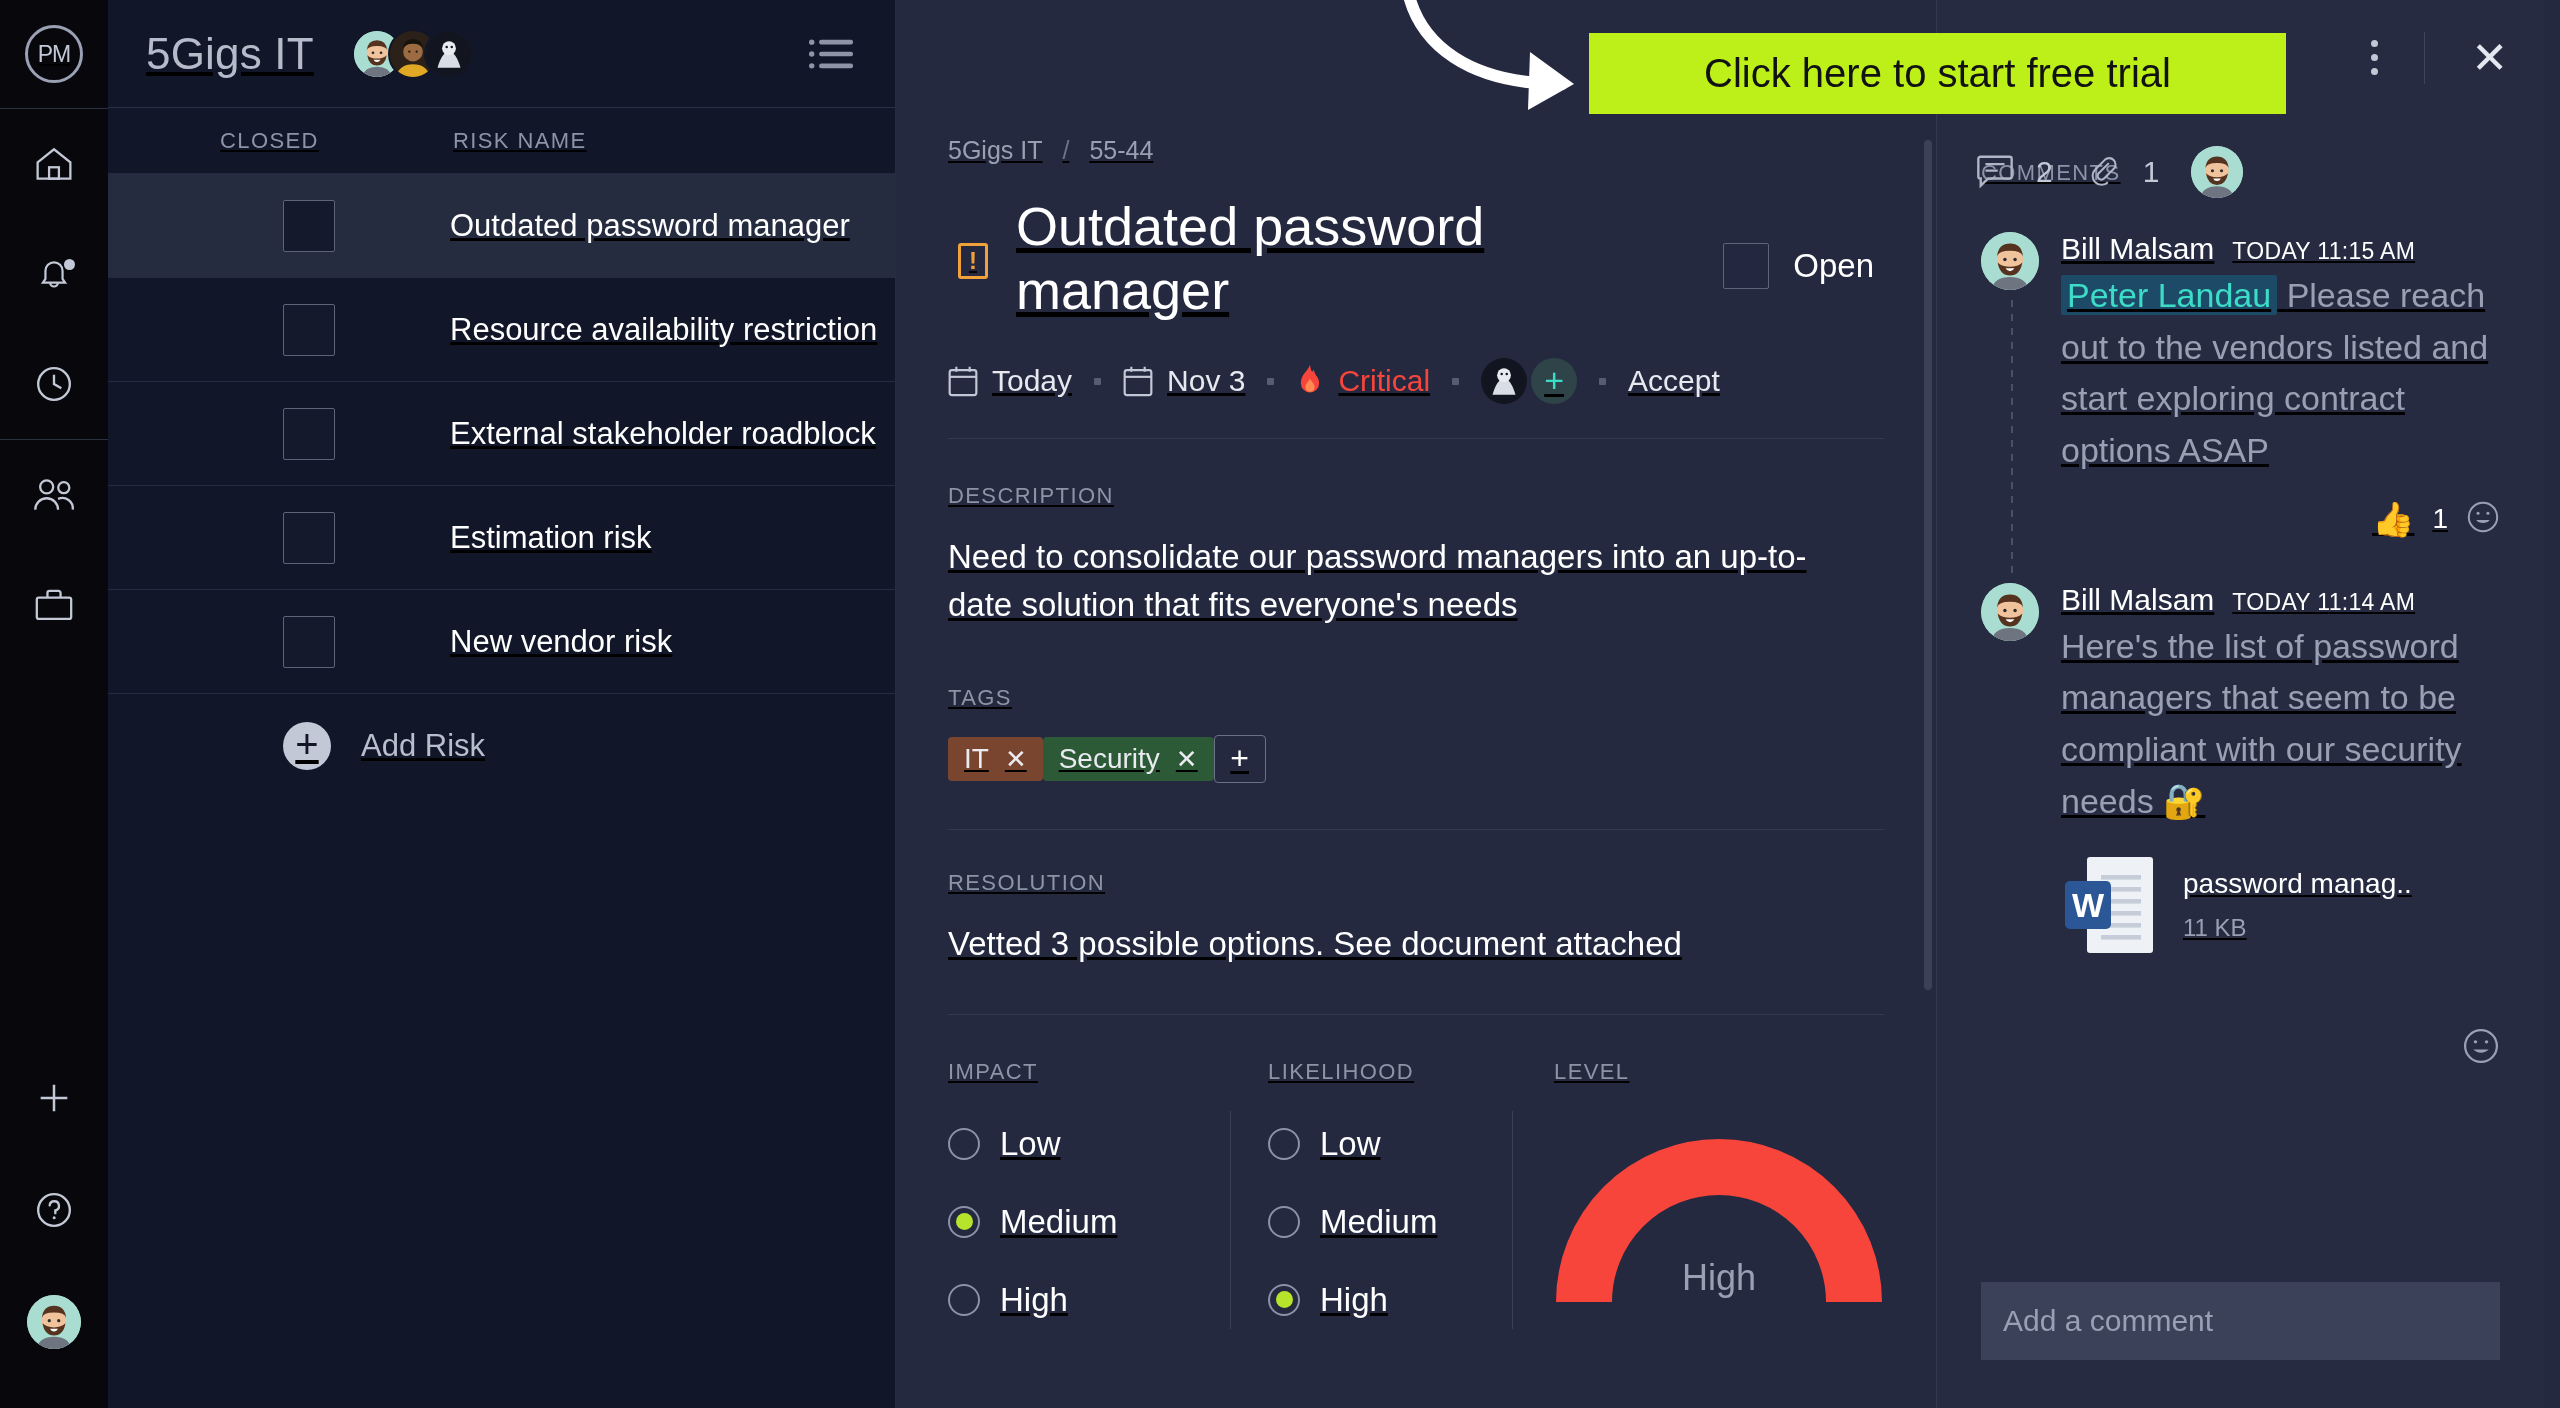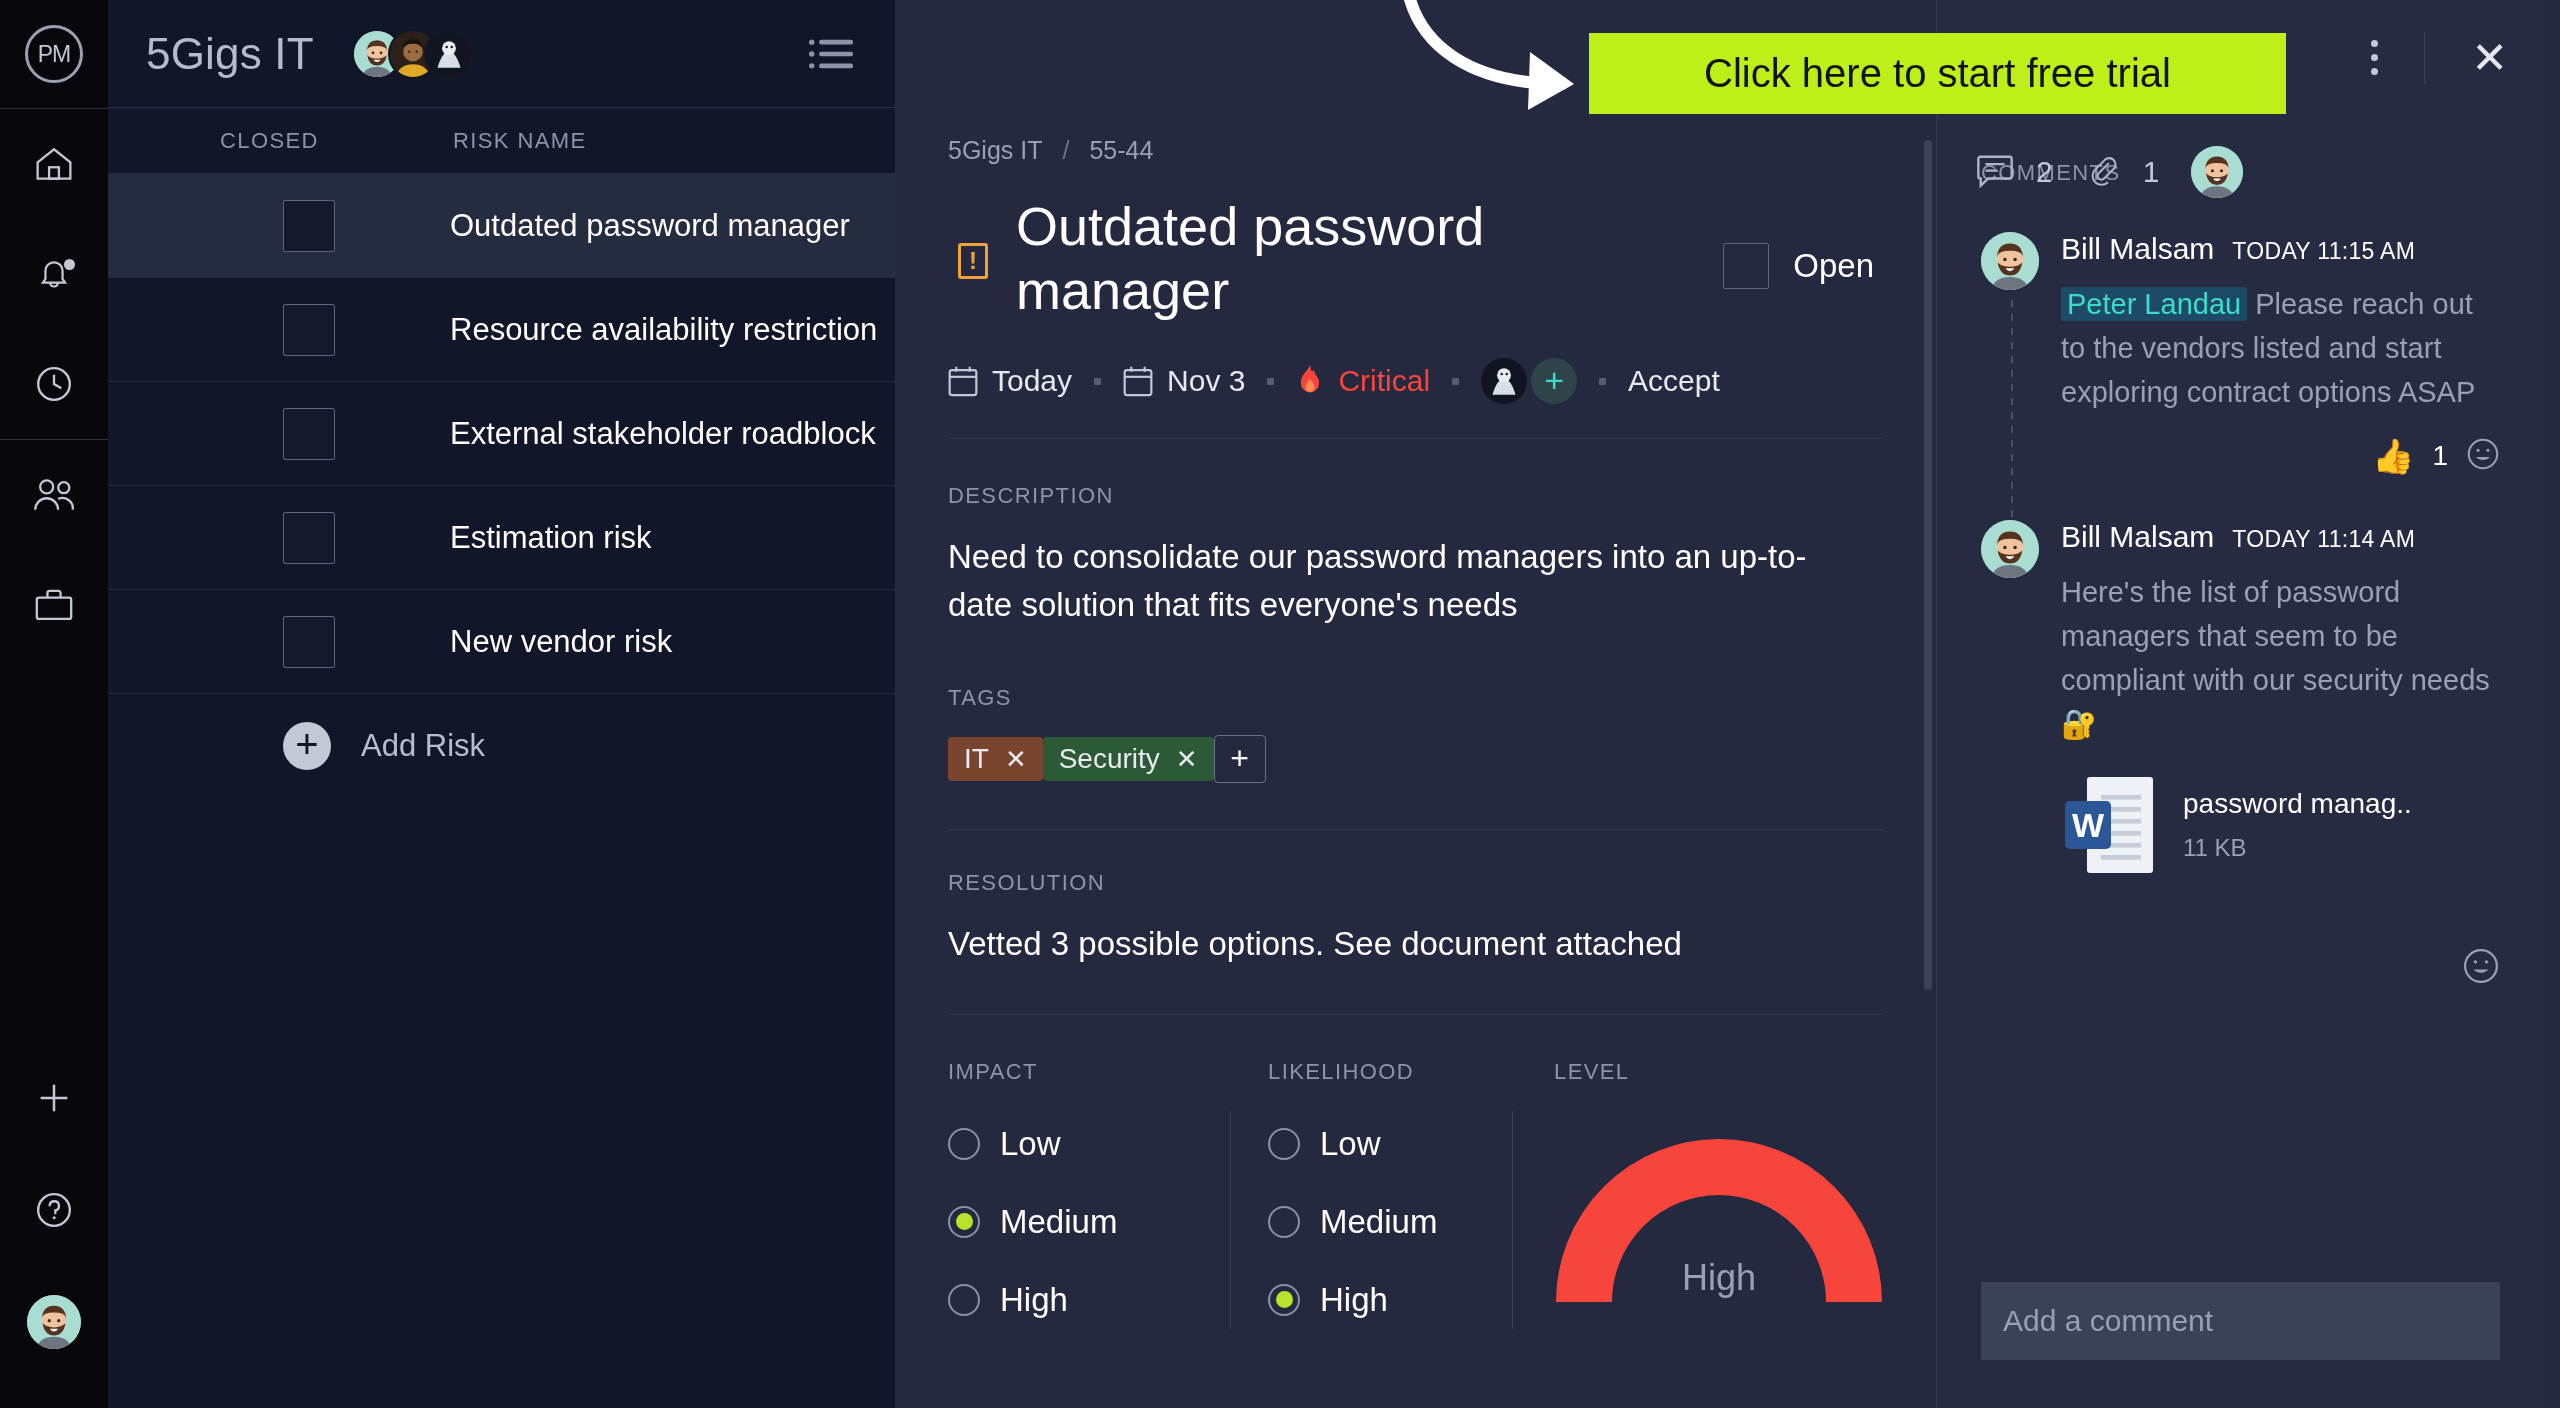--- a/index.html
+++ b/index.html
@@ -2,21 +2,21 @@
 <html><head>
 <meta charset="utf-8">
 <style>
   * { box-sizing: border-box; margin: 0; padding: 0; }
   html, body {
     width: 2560px; height: 1408px;
     background: #151a2d;
     font-family: "Liberation Sans", sans-serif;
     overflow: hidden;
   }
-  .app { position: relative; width: 2560px; height: 1408px; display: flex; }
+  .app { position: relative; width: 2560px; height: 1408px; display: flex; text-decoration: underline; }
 
   
   .rail {
     width: 108px; height: 1408px; background: #08080c;
     display: flex; flex-direction: column; align-items: center;
     flex: 0 0 108px;
   }
   .rail-logo {
     height: 108px; width: 108px; display:flex; align-items:center; justify-content:center;
   }
@@ -201,21 +201,21 @@
   .cthread .tline {
     position:absolute; left: 30px; top: 68px; width: 2px; height: 280px;
     background: repeating-linear-gradient(to bottom,#4a506a 0 7px,transparent 7px 14px);
   }
   .comment { display:flex; gap: 22px; margin-bottom: 44px; position:relative; }
   .comment .avatar { width: 58px; height:58px; flex:none; }
   .cbody { flex:1; }
   .chead { display:flex; align-items:baseline; gap: 18px; }
   .cname { color:#ffffff; font-size: 30px; font-weight:400; }
   .ctime { color:#ffffff; font-size: 23px; letter-spacing: 0.3px; }
-  .ctext { color:#9aa0b4; font-size: 29px; line-height: 1.52; margin-top: 16px; }
+  .ctext { color:#9aa0b4; font-size: 34px; line-height: 1.52; margin-top: 4px; }
   .mention { background:#1d4a66; color:#3ddcc8; padding: 1px 6px; border-radius:2px; }
   .reactions { display:flex; align-items:center; justify-content:flex-end; gap: 18px; margin-top: 22px; }
   .react-count { color:#ffffff; font-size: 28px; }
   .attachment { display:flex; align-items:center; gap: 26px; margin-top: 26px; }
   .att-meta { display:flex; flex-direction:column; gap: 14px; }
   .att-name { color:#ffffff; font-size: 28px; }
   .att-size { color:#9aa0b4; font-size: 24px; }
   .emoji-btn-row { display:flex; justify-content:flex-end; margin-top: 28px; }
   .comment-input {
     position:absolute; left: 44px; right: 44px; bottom: 48px; height: 78px;

